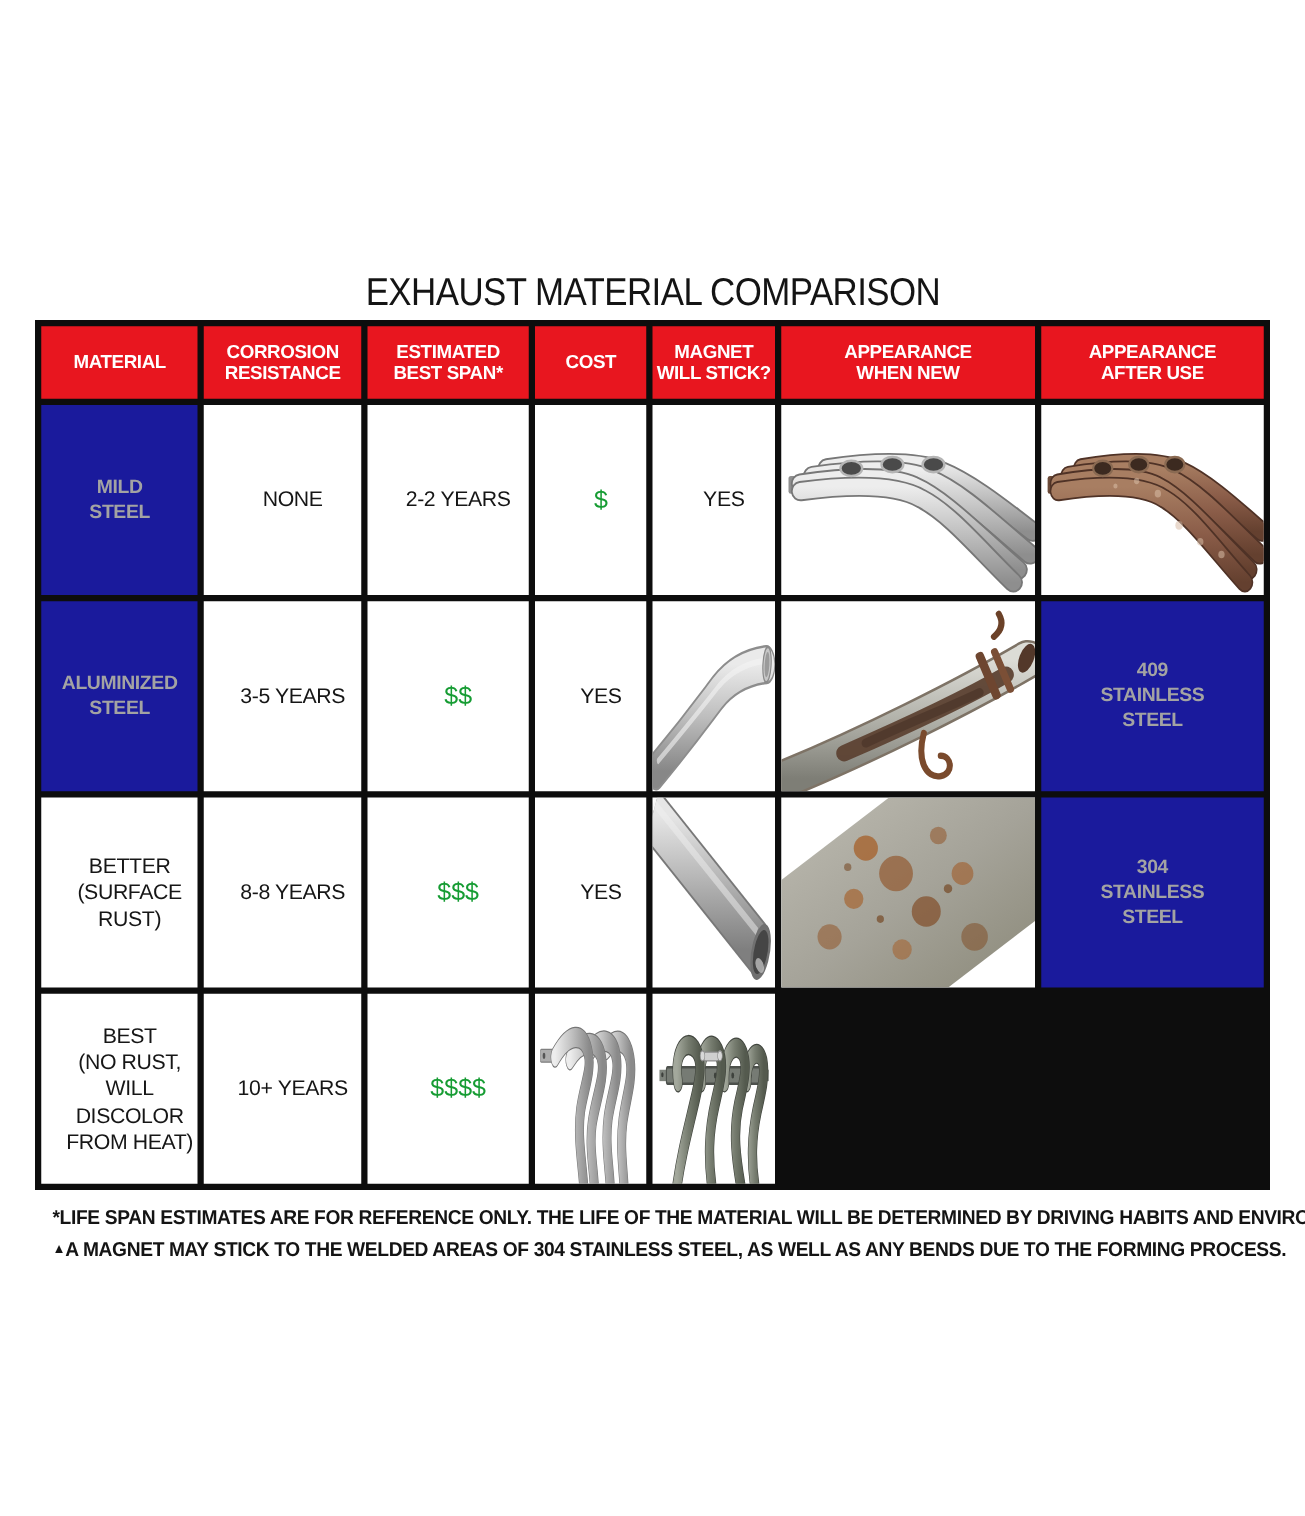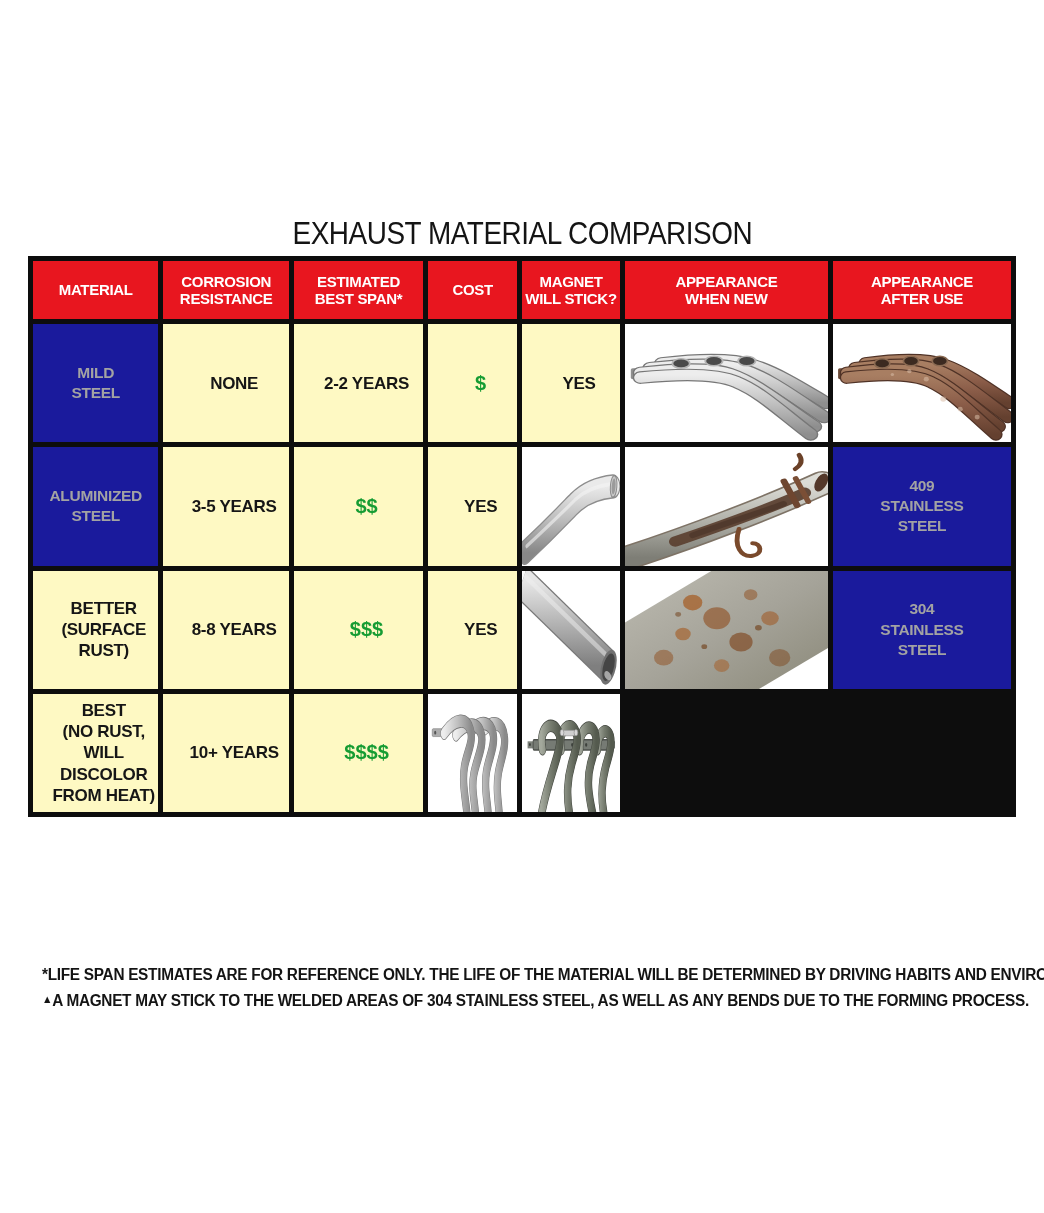--- a/index.html
+++ b/index.html
@@ -4,33 +4,33 @@
 <style>
   * { box-sizing: border-box; margin: 0; padding: 0; }
   html,body { width: 1044px; height: 1213px; background: #ffffff;
     font-family: "Liberation Sans", sans-serif; position: relative; overflow: hidden; }
 
   .title { position: absolute; top: 216px; left: 0; width: 100%;
     text-align: center; font-size: 31px; font-weight: normal; color: #141414;
     letter-spacing: -0.5px; }
   .title .cx { display: inline-block; transform: scaleX(.9); transform-origin: center; }
 
-  .cmp-table { position: absolute; left: 28px; top: 256px; width: 988px; height: 561px;
+  .cmp-table { position: absolute; left: 28px; top: 256px; width: 988px; height: 696px;
     background: #0d0d0d; display: grid;
     grid-template-columns: 131fr 131fr 135fr 93fr 102fr 212fr 186fr;
     grid-template-rows: 58px 1fr 1fr 1fr 1fr;
     gap: 5px; padding: 5px; }
 
   .cell { display: flex; align-items: center; justify-content: center;
     text-align: center; white-space: pre-line; overflow: hidden; }
   .hdr { background: #e8161f; color: #ffffff; font-weight: bold; font-size: 15px;
     line-height: 1.15; letter-spacing: -0.3px; }
   .mat { background: #1a1a9c; color: #a3a3a3; font-weight: bold; font-size: 15.5px;
     line-height: 1.3; letter-spacing: -0.3px; }
-  .val { background: #fef9c3; color: #161616; font-weight: bold; font-size: 17px;
+  .val { background: #ffffff; color: #161616; font-weight: normal; font-size: 17px;
     line-height: 1.25; letter-spacing: -0.3px; padding-left: 16px; }
   .cost { color: #169c33; font-size: 20px; letter-spacing: 0; }
   .sup-caret { font-size: 11px; vertical-align: 6px; line-height: 0; }
 
   .photo { background: #ffffff; padding: 0; }
   .photo svg { display: block; width: 100%; height: 100%; }
 
   .footnotes { position: absolute; left: 42px; top: 962px; width: 980px;
     font-weight: bold; color: #141414; font-size: 16px; line-height: 1.65;
     letter-spacing: -0.3px; }

